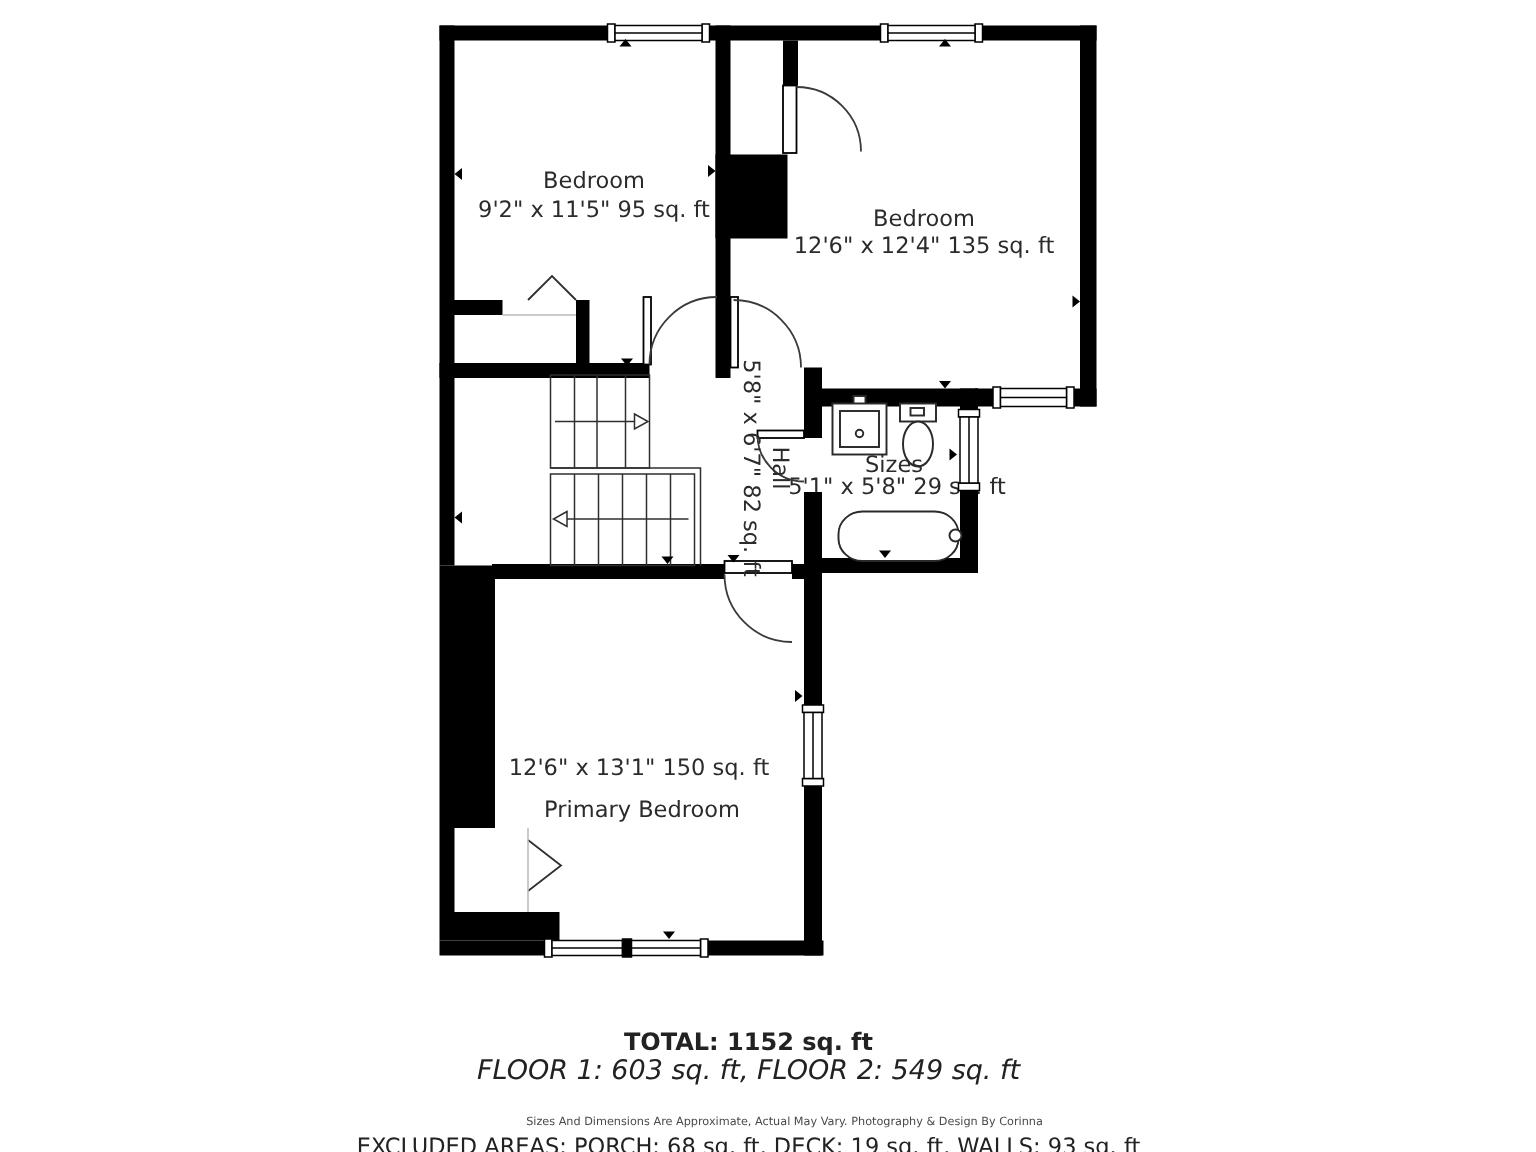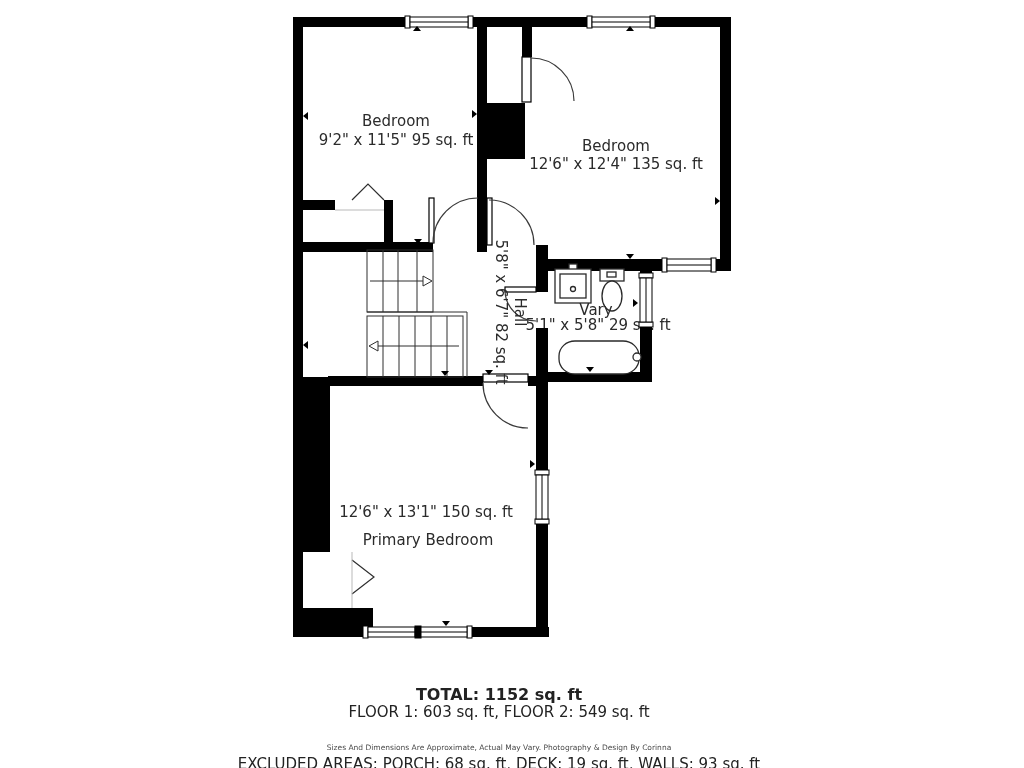--- a/index.html
+++ b/index.html
@@ -6,23 +6,23 @@
   .canvas{position:relative;width:1024px;height:768px;background:#fff;
           font-family:"DejaVu Sans","Liberation Sans",sans-serif;color:#2b2b2b;}
   .plan-svg{position:absolute;left:0;top:0;z-index:2;}
   .room-label{position:absolute;z-index:3;transform:translate(-50%,-50%);
               text-align:center;white-space:nowrap;font-size:15px;line-height:19px;color:#2b2b2b;}
   .room-label .dims{font-size:15px;}
   .under-walls{z-index:1;}
   .rotated{transform:translate(-50%,-50%) rotate(90deg);}
   .summary{position:absolute;left:0;width:998px;text-align:center;z-index:3;color:#222;}
   .summary-total{top:685px;font-size:16px;font-weight:bold;}
-  .summary-floors{top:703px;font-size:15px;}
+  .summary-floors{top:703px;font-size:18px;font-style:italic;}
   .summary-excluded{top:755px;font-size:15px;}
-  .summary-disclaimer{top:743px;font-size:7.5px;color:#4a4a4a;}
+  .summary-disclaimer{top:743px;font-size:7.5px;color:#4a4a4a;padding-left:24px;}
 </style>
 </head>
 <body>
 
 <div class="canvas">
 
   <div class="room-label under-walls" style="left:598px;top:325px;">5'1" x 5'8" 29 sq. ft</div>
 
   <svg class="plan-svg" width="1024" height="768" viewBox="0 0 1024 768">
 
@@ -189,21 +189,21 @@
   <div class="room-label dims" style="left:396px;top:140px;">9'2" x 11'5" 95 sq. ft</div>
 
   <div class="room-label" style="left:616px;top:146px;">Bedroom</div>
   <div class="room-label dims" style="left:616px;top:164px;">12'6" x 12'4" 135 sq. ft</div>
 
   <div class="room-label rotated" style="left:510px;top:312px;">
     <div>Hall</div>
     <div class="dims">5'8" x 6'7" 82 sq. ft</div>
   </div>
 
-  <div class="room-label" style="left:596px;top:310px;">Vary</div>
+  <div class="room-label" style="left:596px;top:310px;">Sizes</div>
 
   <div class="room-label" style="left:428px;top:494px;margin-top:46px;">Primary Bedroom</div>
   <div class="room-label dims" style="left:426px;top:512px;">12'6" x 13'1" 150 sq. ft</div>
 
   <div class="summary summary-total">TOTAL: 1152 sq. ft</div>
   <div class="summary summary-floors">FLOOR 1: 603 sq. ft, FLOOR 2: 549 sq. ft</div>
   <div class="summary summary-excluded">EXCLUDED AREAS: PORCH: 68 sq. ft, DECK: 19 sq. ft, WALLS: 93 sq. ft</div>
   <div class="summary summary-disclaimer">Sizes And Dimensions Are Approximate, Actual May Vary. Photography &amp; Design By Corinna</div>
 </div>
 

